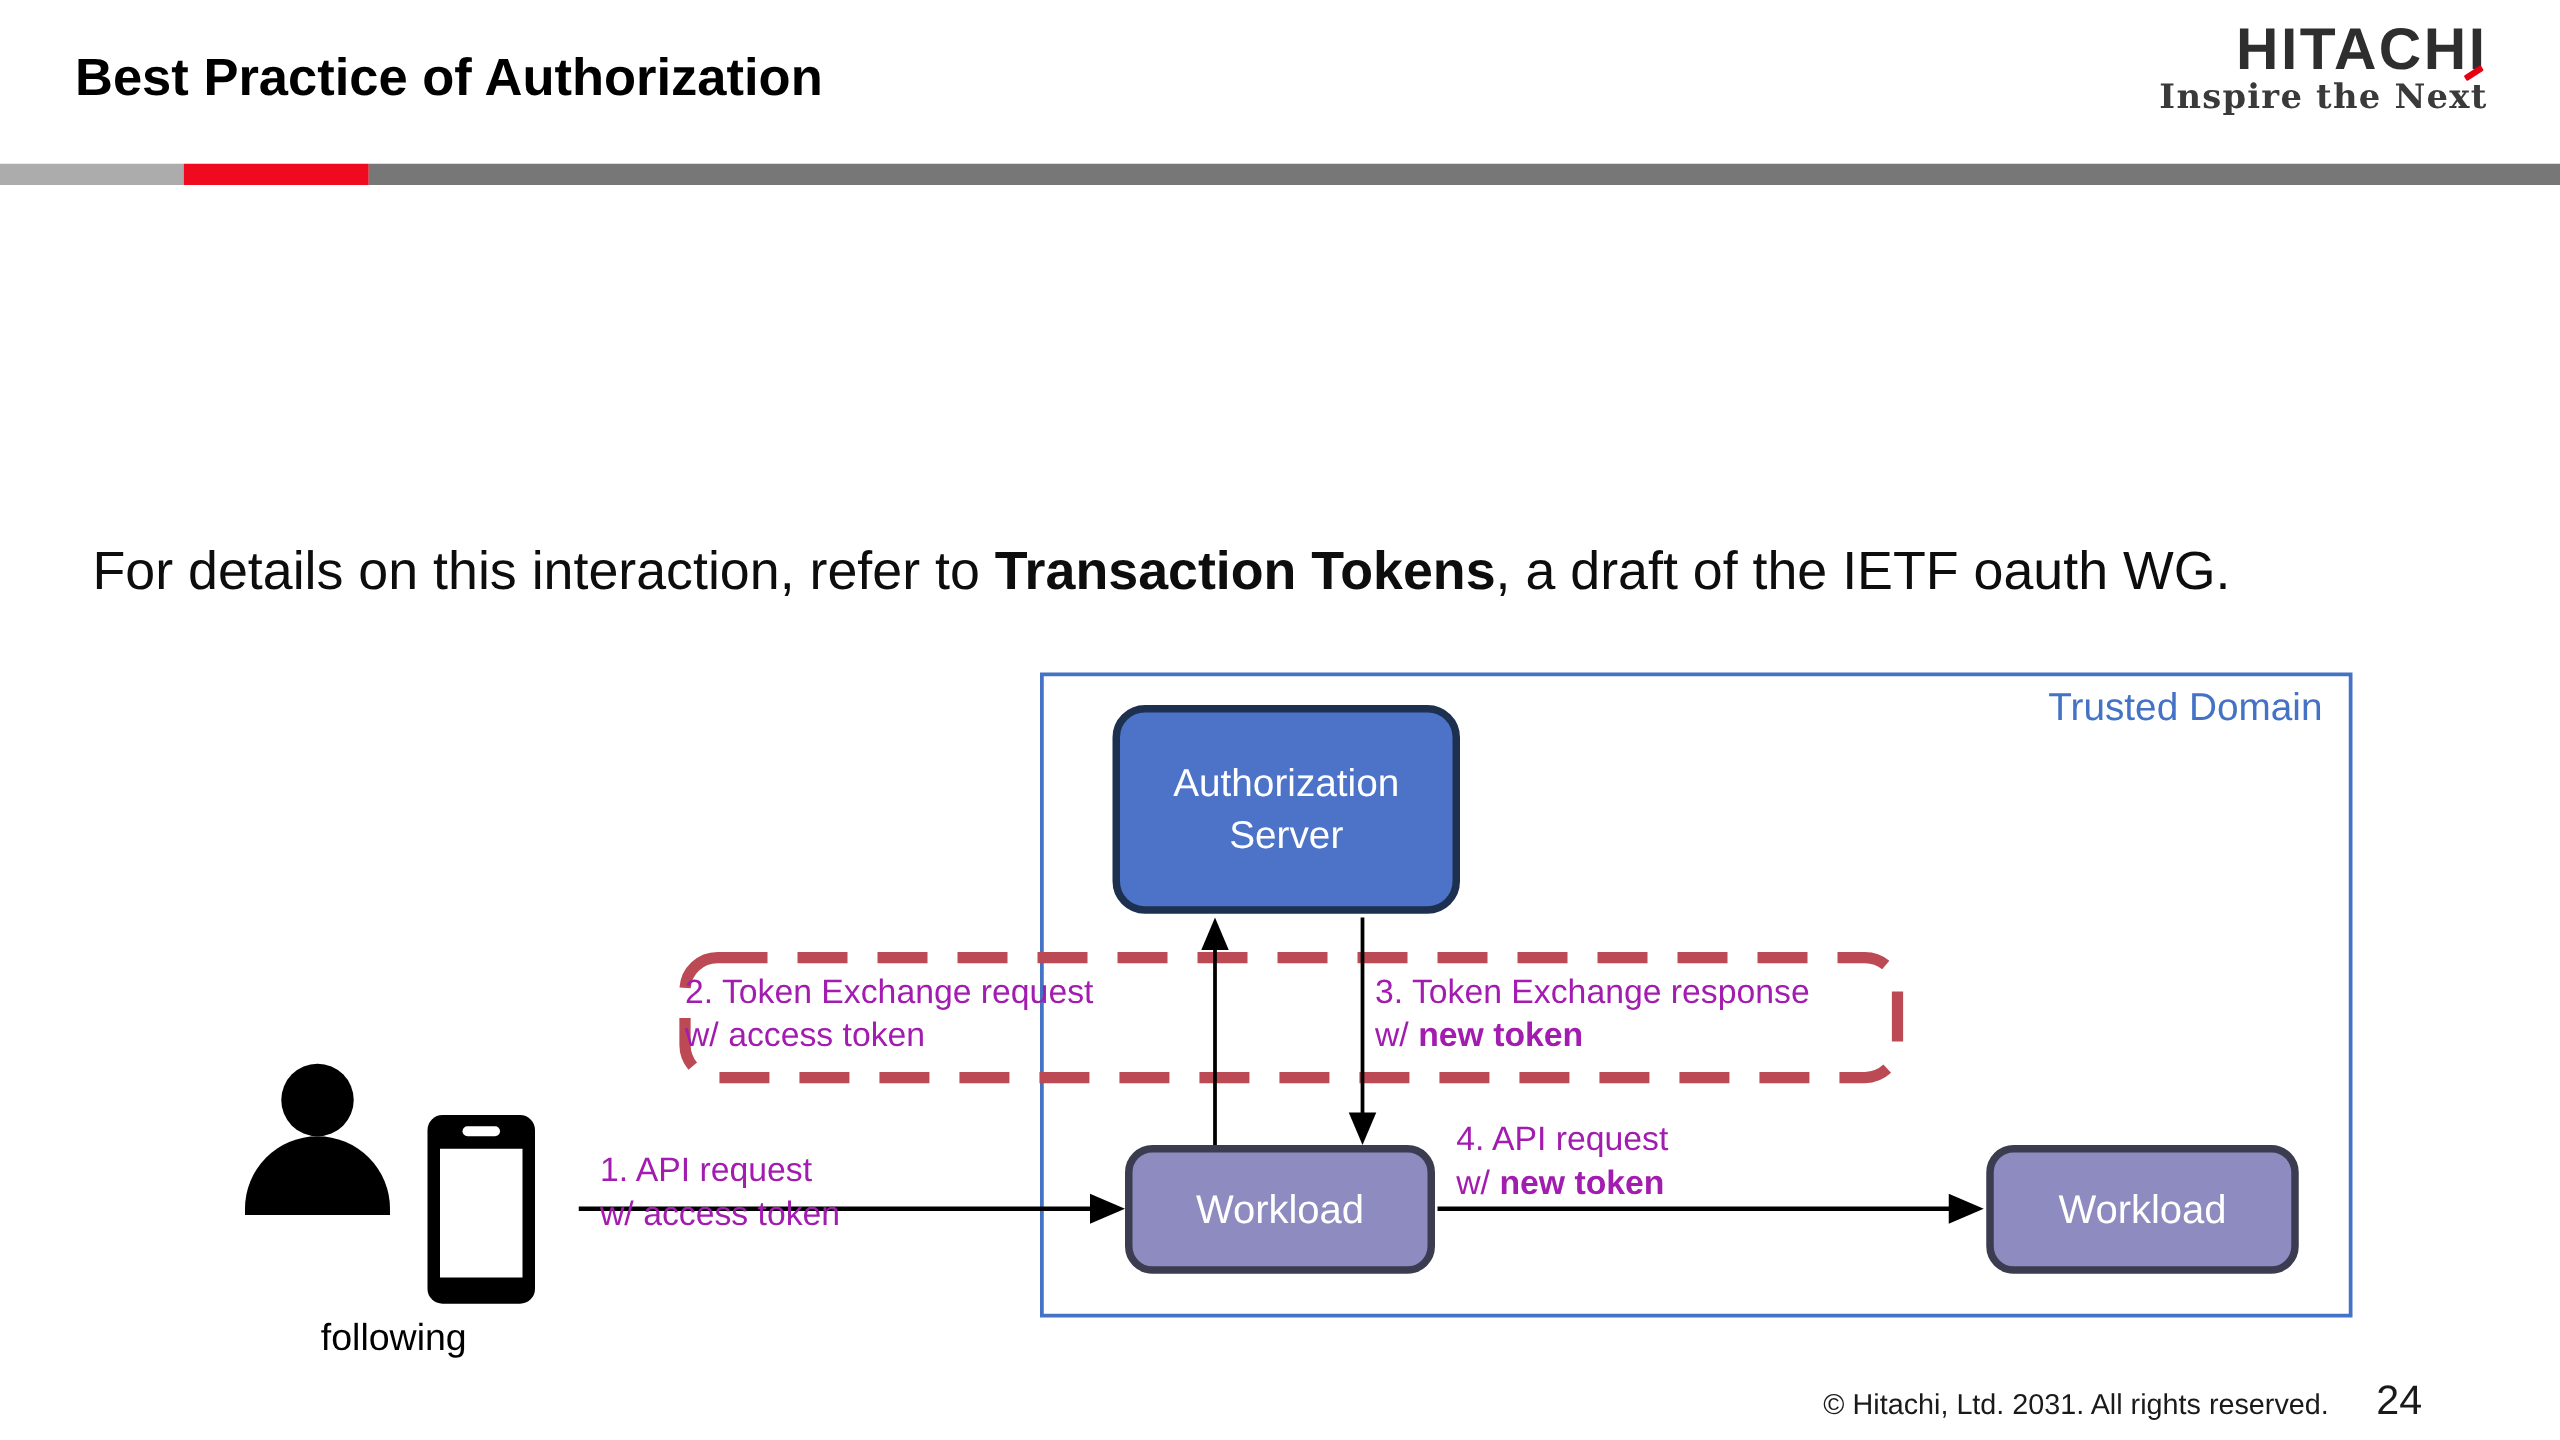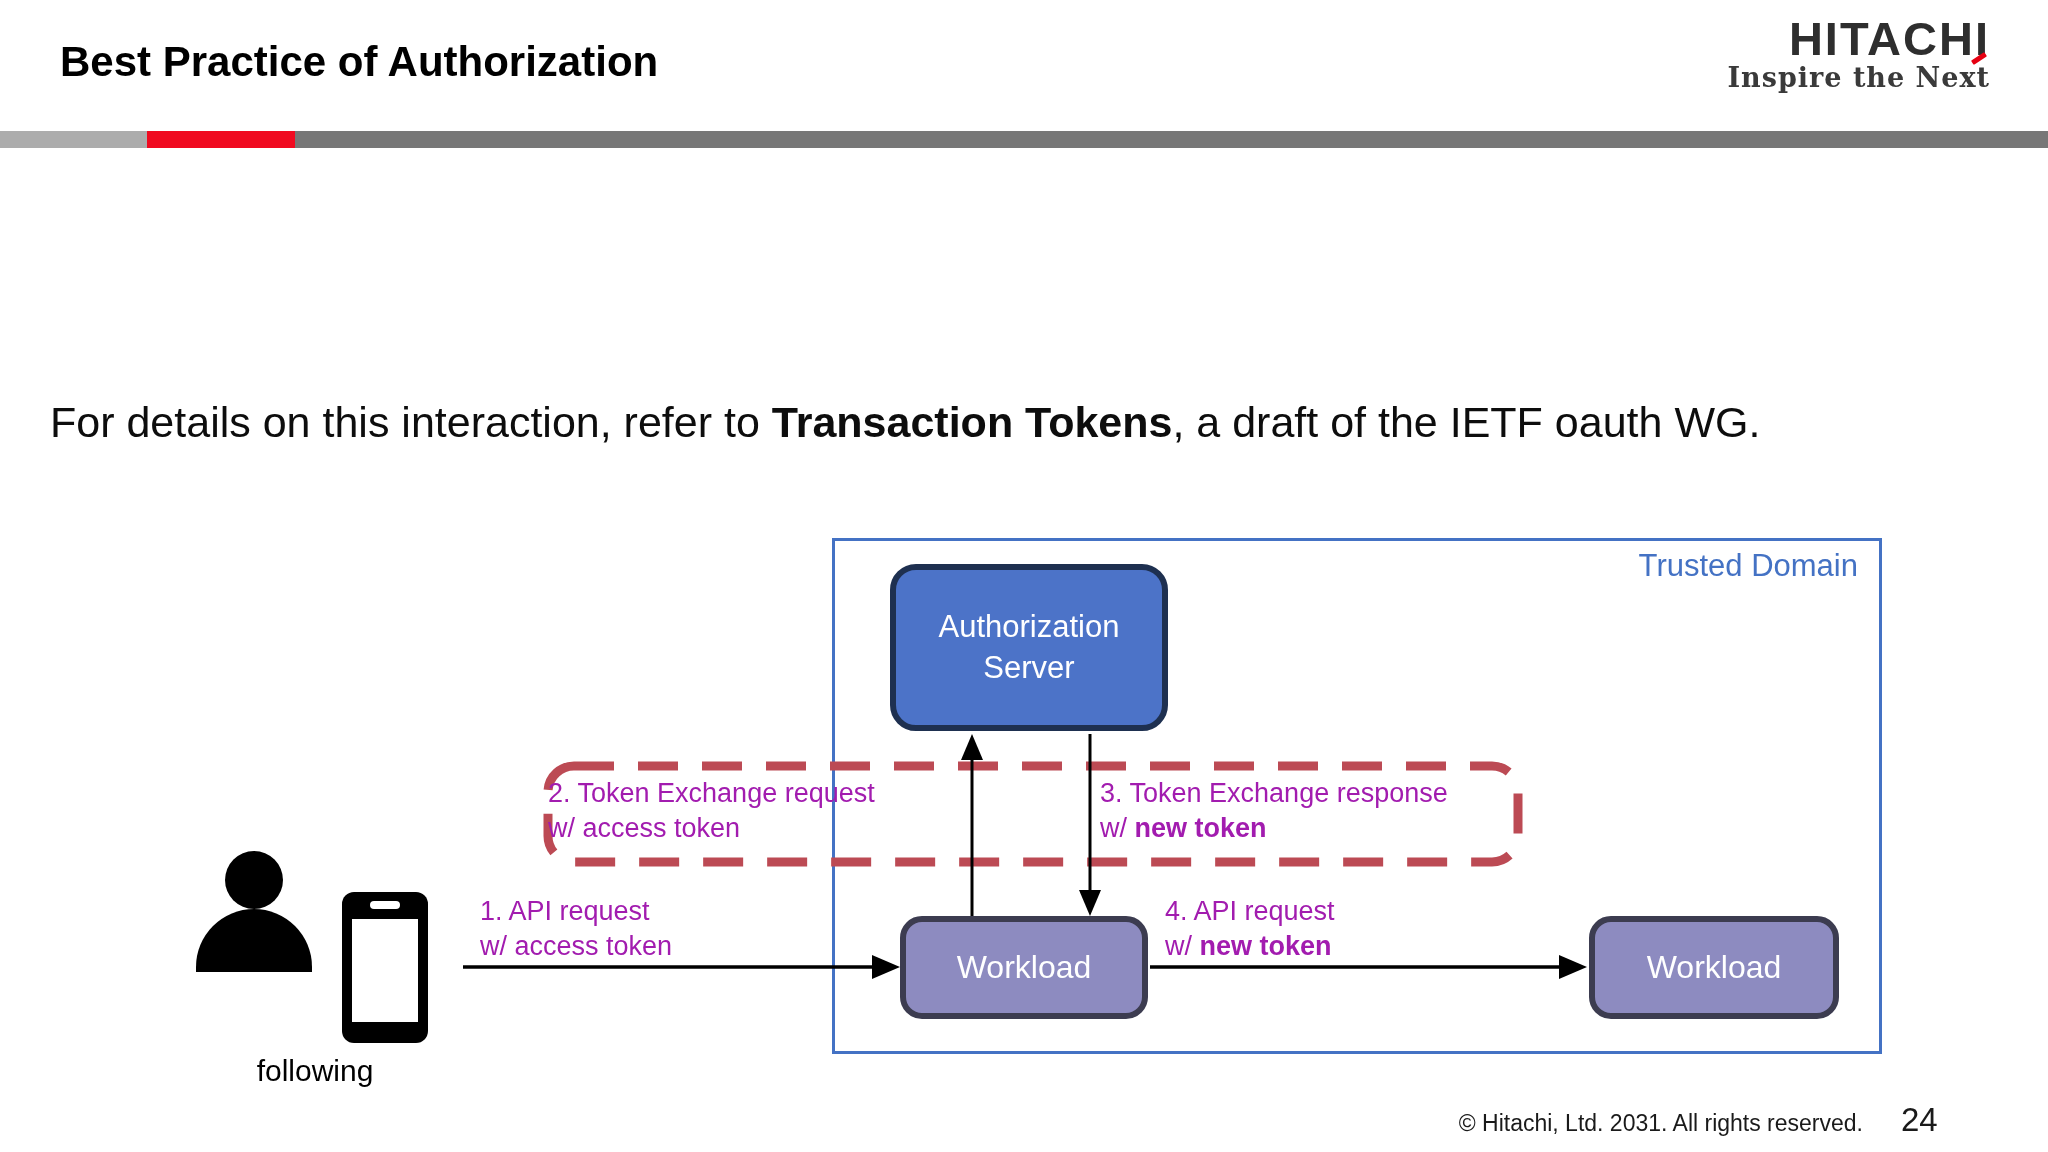--- a/index.html
+++ b/index.html
@@ -27,21 +27,21 @@
   }
   
   .bar{position:absolute;left:0;top:131px;height:17px;width:2048px;}
   .bar-seg{position:absolute;top:0;height:17px;}
   .bar-light{left:0;width:147px;background:#acacac;}
   .bar-red{left:147px;width:148px;background:#f00a20;}
   .bar-dark{left:295px;width:1753px;background:#777777;}
   
   .para{position:absolute;left:50px;margin:0;}
   .para1{top:166px;width:1860px;font-size:46px;line-height:1.5;}
-  .para2{top:389px;width:1780px;font-size:43px;line-height:1.55;}
+  .para2{top:424px;width:1780px;font-size:43px;line-height:1.55;margin-left:24px;}
   .para b{font-weight:bold;}
   
   .trusted-box{
     position:absolute;left:832px;top:538px;width:1044px;height:510px;
     border:3px solid #4472c4;background:transparent;
   }
   .trusted-label{
     position:absolute;right:190px;top:548px;font-size:31px;color:#4472c4;white-space:nowrap;
   }
   .connectors{position:absolute;left:0;top:0;width:2048px;height:1152px;pointer-events:none;}
@@ -57,21 +57,21 @@
     background:#8d8bc0;border:6px solid #3c3c50;border-radius:22px;font-size:32px;
   }
   .workload-1{left:900px;top:916px;width:248px;height:103px;}
   .workload-2{left:1589px;top:916px;width:250px;height:103px;}
   .flow-label{
     position:absolute;text-align:left;font-size:27px;line-height:1.28;color:#a21caf;white-space:nowrap;
   }
   .flow-label b{font-weight:bold;}
   .lbl-step2{left:548px;top:776px;width:400px;}
   .lbl-step3{left:1100px;top:776px;width:400px;}
-  .lbl-step1{left:480px;top:894px;width:400px;}
+  .lbl-step1{left:480px;top:919px;width:400px;}
   .lbl-step4{left:1165px;top:894px;width:400px;}
   
   .person{position:absolute;left:196px;top:851px;width:116px;height:121px;}
   .person-head{
     position:absolute;left:29px;top:0;width:58px;height:58px;border-radius:50%;background:#000;
   }
   .person-torso{
     position:absolute;left:0;top:58px;width:116px;height:63px;background:#000;
     border-radius:58px 58px 0 0;
   }

